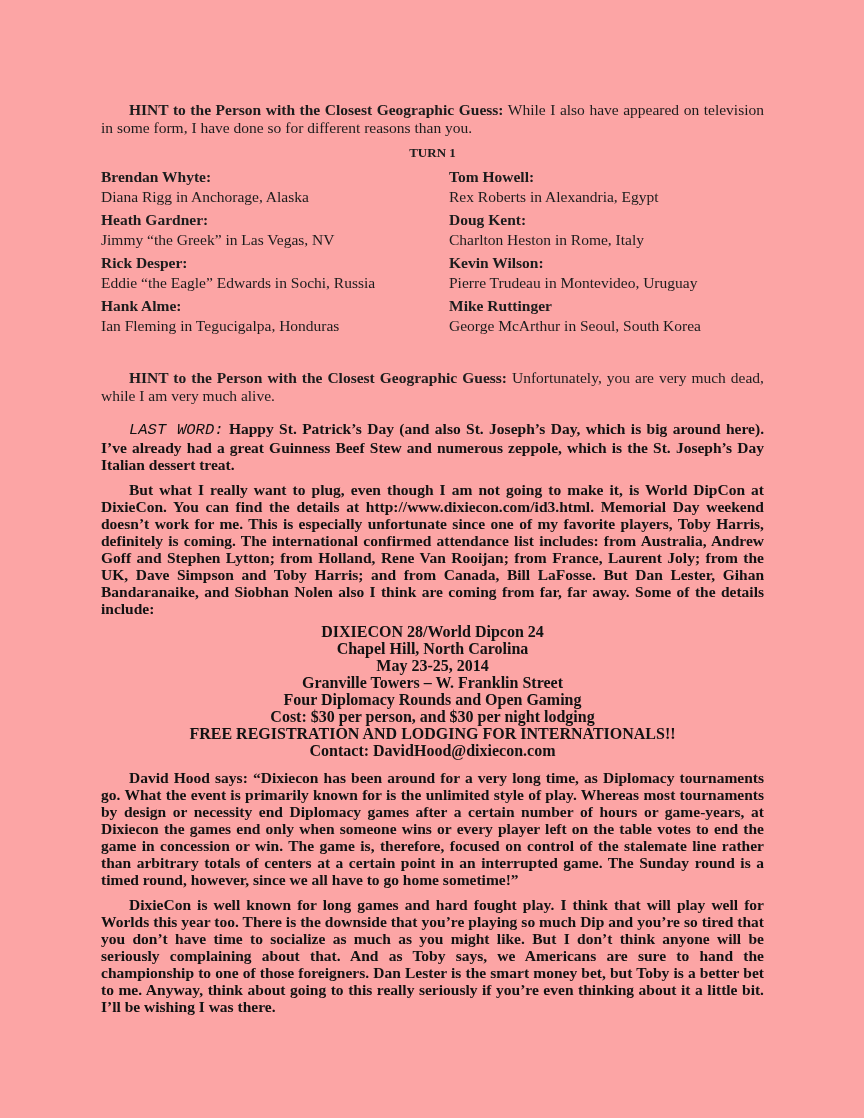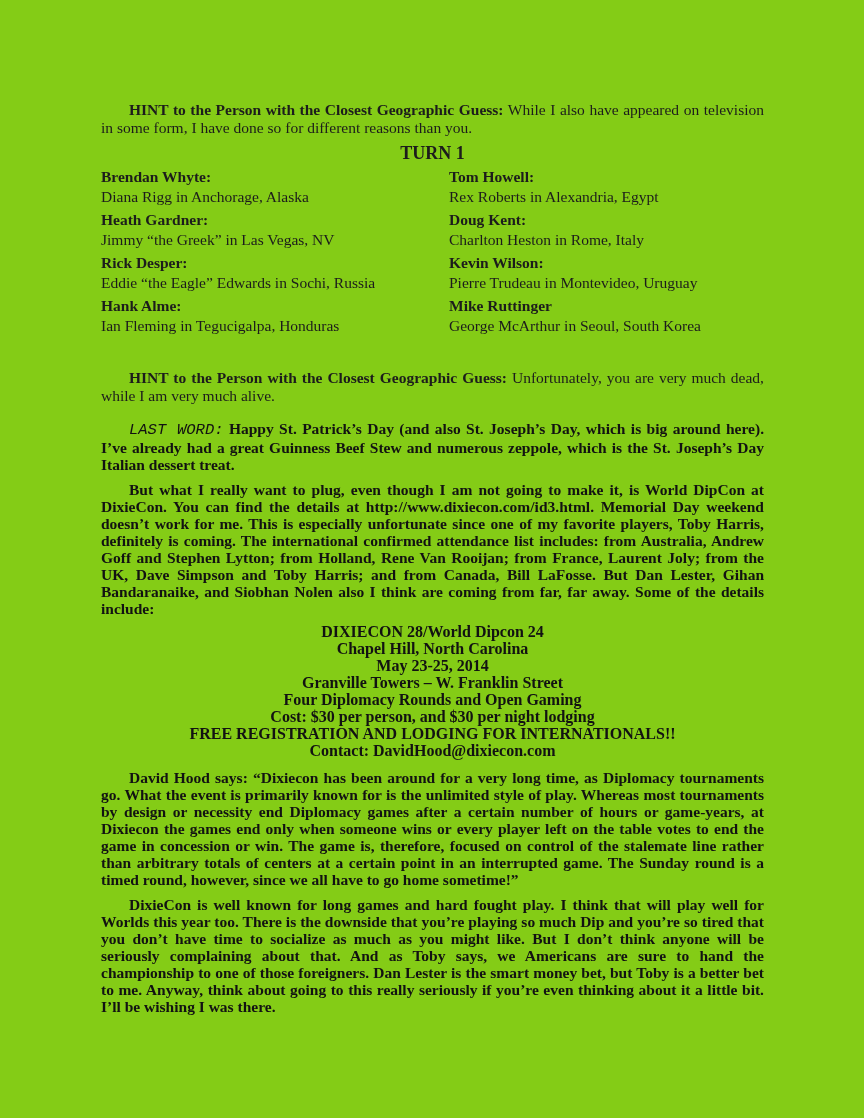--- a/index.html
+++ b/index.html
@@ -1,20 +1,20 @@
 <!DOCTYPE html>
 <html><head>
 <meta charset="utf-8">
 <style>
   html, body { margin: 0; padding: 0; background: #ffffff; }
   .page {
     position: relative;
     width: 864px;
     height: 1118px;
-    background: #84cc16;
+    background: #fca5a5;
     color: #1c1c1c;
     font-family: "Liberation Serif", "DejaVu Serif", serif;
     overflow: hidden;
   }
   .content {
     position: absolute;
     left: 101px;
     top: 101px;
     width: 663px;
   }
@@ -27,21 +27,21 @@
   }
   .para .lead { font-weight: bold; }
   .para .lead-italic { font-style: italic; font-weight: normal; font-family: Liberation Mono, monospace; }
   .bold-body {
     font-weight: bold;
     color: #121212;
     line-height: 17px;
   }
   .turn-heading {
     font-weight: bold;
-    font-size: 18px;
+    font-size: 13px;
     line-height: 18px;
     text-align: center;
     margin: 7px 0 5px 0;
   }
   .turn-grid {
     display: grid;
     grid-template-columns: 332px 1fr;
     column-gap: 16px;
     margin: 0 0 0 0;
   }

